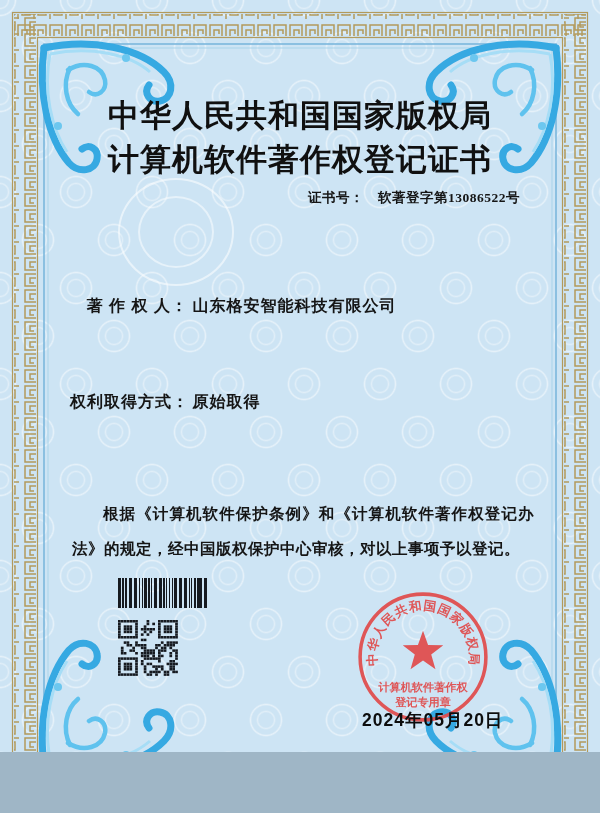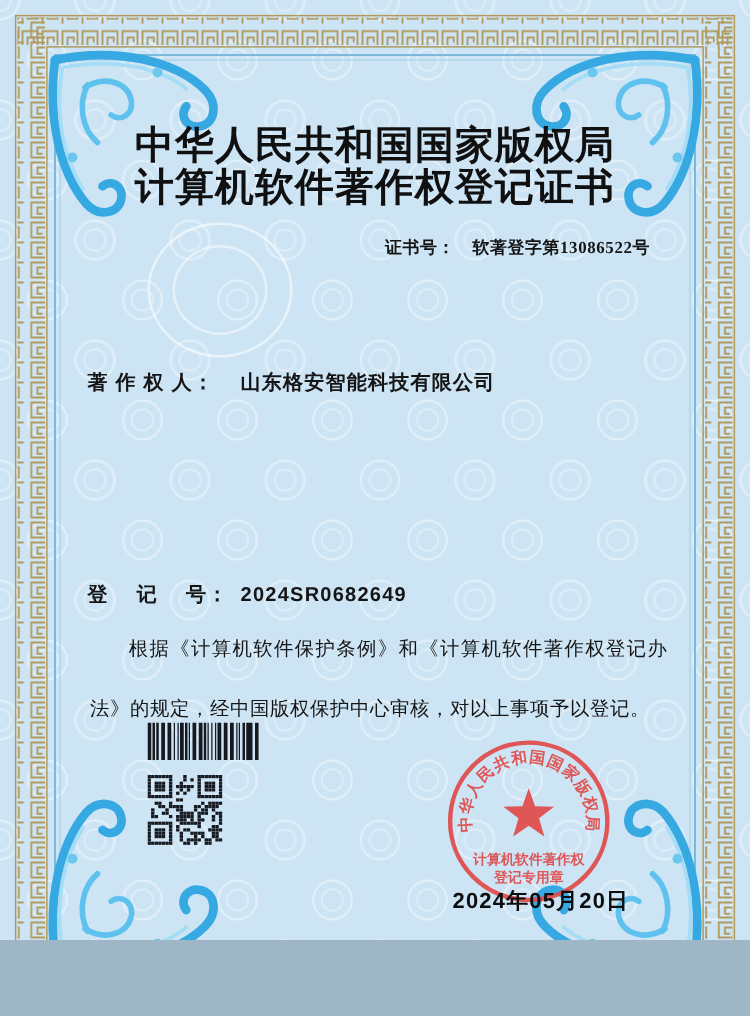--- a/index.html
+++ b/index.html
@@ -12,30 +12,30 @@
       radial-gradient(circle, rgba(255,255,255,0) 7px,  rgba(255,255,255,.38) 8.5px,  rgba(255,255,255,0) 10px),
       radial-gradient(circle, rgba(255,255,255,0) 14px, rgba(255,255,255,.50) 15.5px, rgba(255,255,255,0) 17px),
       radial-gradient(circle, rgba(255,255,255,0) 7px,  rgba(255,255,255,.38) 8.5px,  rgba(255,255,255,0) 10px);
     background-size:76px 96px,76px 96px,76px 96px,76px 96px;
     background-position:0 0,0 0,38px 48px,38px 48px;
   }
   .abs{position:absolute;}
   .frame-svg{left:0;top:0;pointer-events:none;}
   .title{left:0;width:600px;text-align:center;font-family:"DejaVu Serif",serif;
          font-weight:900;font-size:31px;letter-spacing:1px;color:#101010;}
-  .title1{top:95px;} .title2{top:129px;}
+  .title1{top:95px;} .title2{top:139px;}
   .certno{top:189px;left:0;width:520px;text-align:right;font-size:13.5px;font-weight:800;letter-spacing:.5px;font-family:Liberation Serif, serif;}
   .certno .gap{display:inline-block;width:14px;}
   .frow{left:70px;font-size:16px;font-weight:800;white-space:nowrap;}
   .flabel{display:inline-block;width:118px;letter-spacing:1px;}
   .fvalue{letter-spacing:1px;}
   .fvalue2{position:absolute;left:118px;top:22px;letter-spacing:1px;}
-  .r1{top:230px;} .r2{top:296px;} .r3{top:392px;} .r4{top:429px;} .r5{top:466px;}
-  .statement{top:496px;left:72px;width:462px;font-size:15.5px;font-weight:400;
-             line-height:48px;text-indent:2em;letter-spacing:.5px;text-align:justify;}
+  .r1{top:230px;} .r2{top:296px;text-align:right;} .r3{top:392px;} .r4{top:429px;} .r5{top:466px;}
+  .statement{top:496px;left:72px;width:462px;font-size:15.5px;font-weight:700;
+             line-height:35px;text-indent:2em;letter-spacing:.5px;text-align:justify;}
   .barcode{left:118px;top:578px;}
   .qrcode{left:118px;top:620px;}
   .seal{left:352px;top:586px;opacity:.9;}
   .issue-date{left:362px;top:708px;font-size:17.5px;font-weight:900;letter-spacing:1px;color:#0d0d0d;}
   .big-ring{left:118px;top:178px;width:112px;height:104px;border:2px solid rgba(255,255,255,.55);
             border-radius:50%;}
   .big-ring:before{content:"";position:absolute;left:18px;top:16px;right:18px;bottom:16px;
             border:2px solid rgba(255,255,255,.5);border-radius:50%;}
 </style>
 </head>
@@ -84,23 +84,23 @@
   <div class="abs title title2">计算机软件著作权登记证书</div>
 
   <div class="abs certno">
     <span>证书号：</span><span class="gap"></span><span>软著登字第13086522号</span>
   </div>
 
   <div class="abs frow r2">
     <span class="flabel">著 作 权 人：</span>
     <span class="fvalue">山东格安智能科技有限公司</span>
   </div>
-  <div class="abs frow r5">
-    <span class="flabel">登　 记　 号：</span>
-    <span class="fvalue">2024SR0682649</span>
+  <div class="abs frow r3">
+    <span class="flabel">权利取得方式：</span>
+    <span class="fvalue">原始取得</span>
   </div>
 
   <div class="abs statement">根据《计算机软件保护条例》和《计算机软件著作权登记办法》的规定，经中国版权保护中心审核，对以上事项予以登记。</div>
 
   <svg class="abs barcode" width="89" height="30" viewBox="0 0 89 30" id="barcodeSvg">
       <rect x="0" y="0" width="3" height="30" fill="#161a20"></rect>
       <rect x="4" y="0" width="2" height="30" fill="#161a20"></rect>
       <rect x="7" y="0" width="2" height="30" fill="#161a20"></rect>
       <rect x="11" y="0" width="3" height="30" fill="#161a20"></rect>
       <rect x="16" y="0" width="3" height="30" fill="#161a20"></rect>

